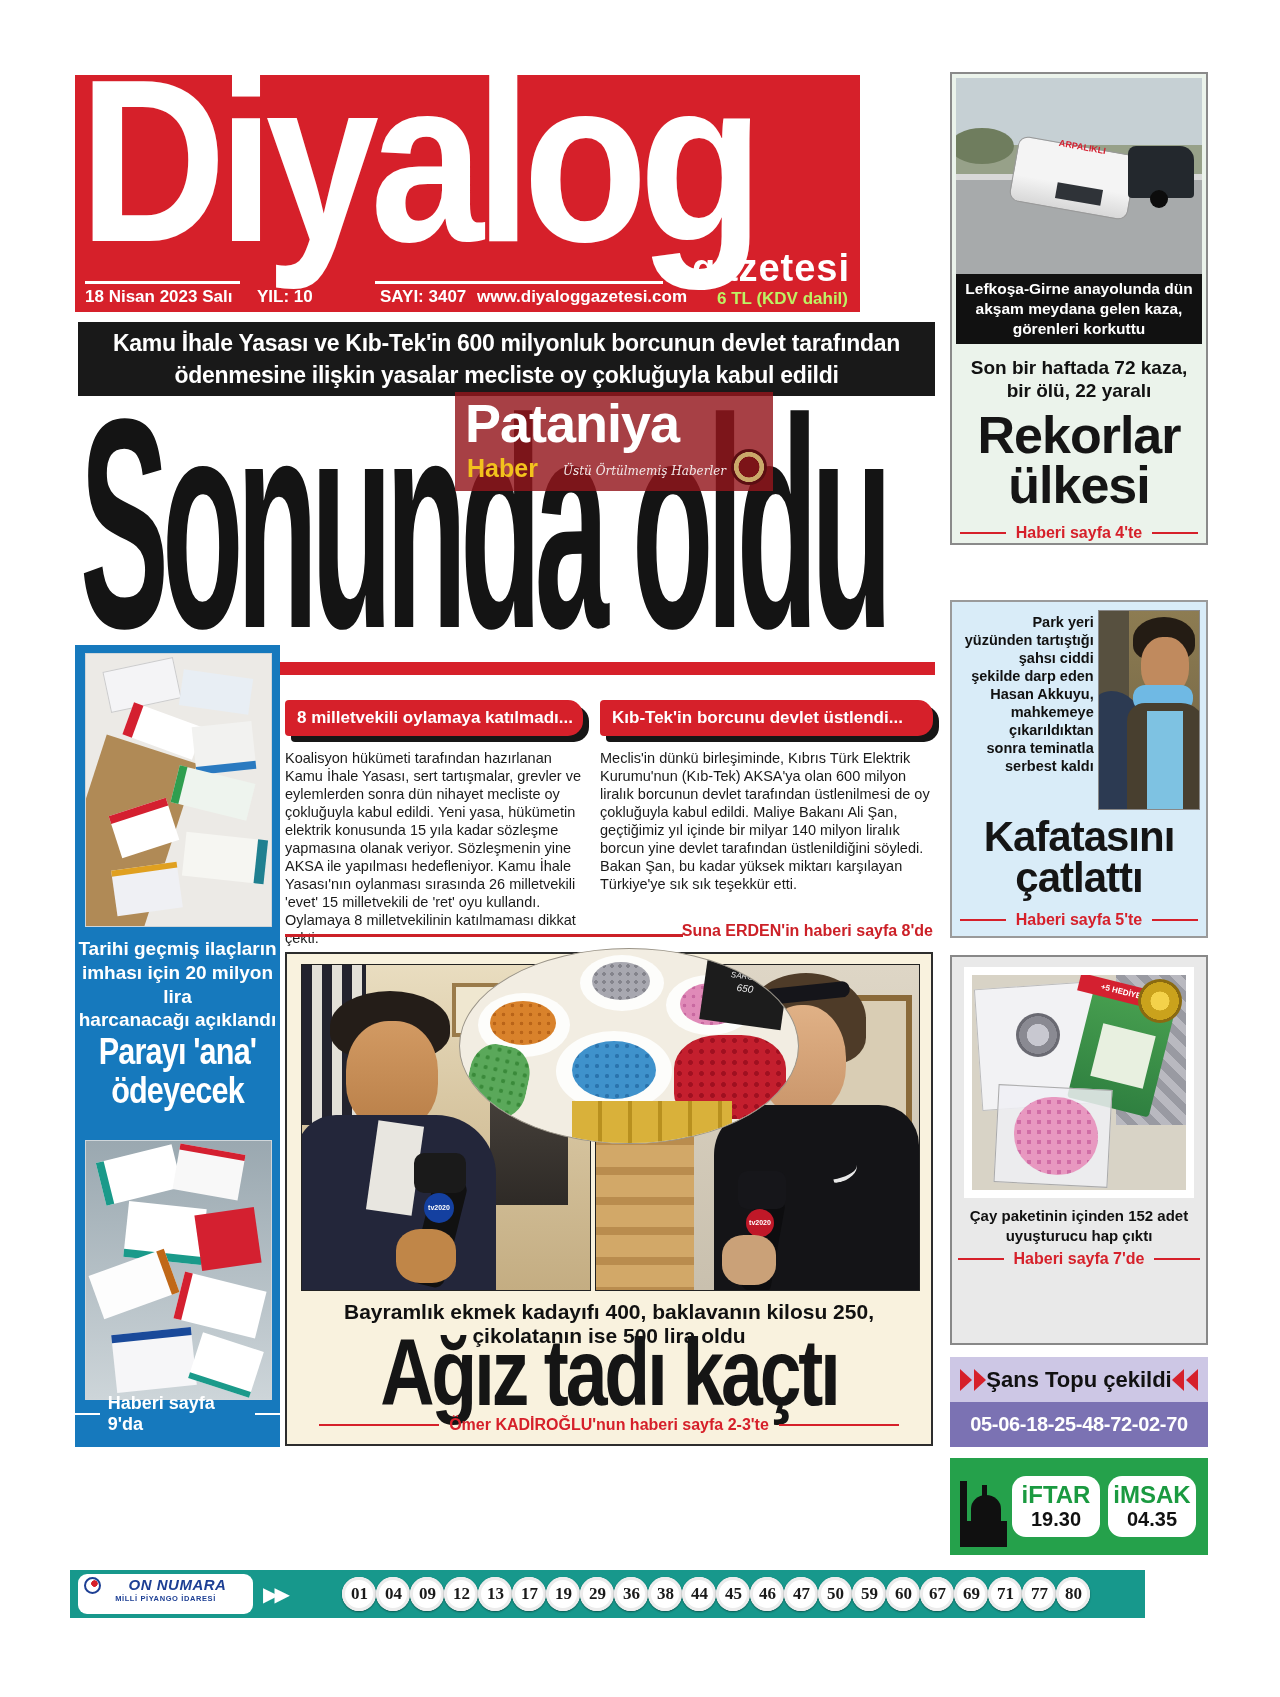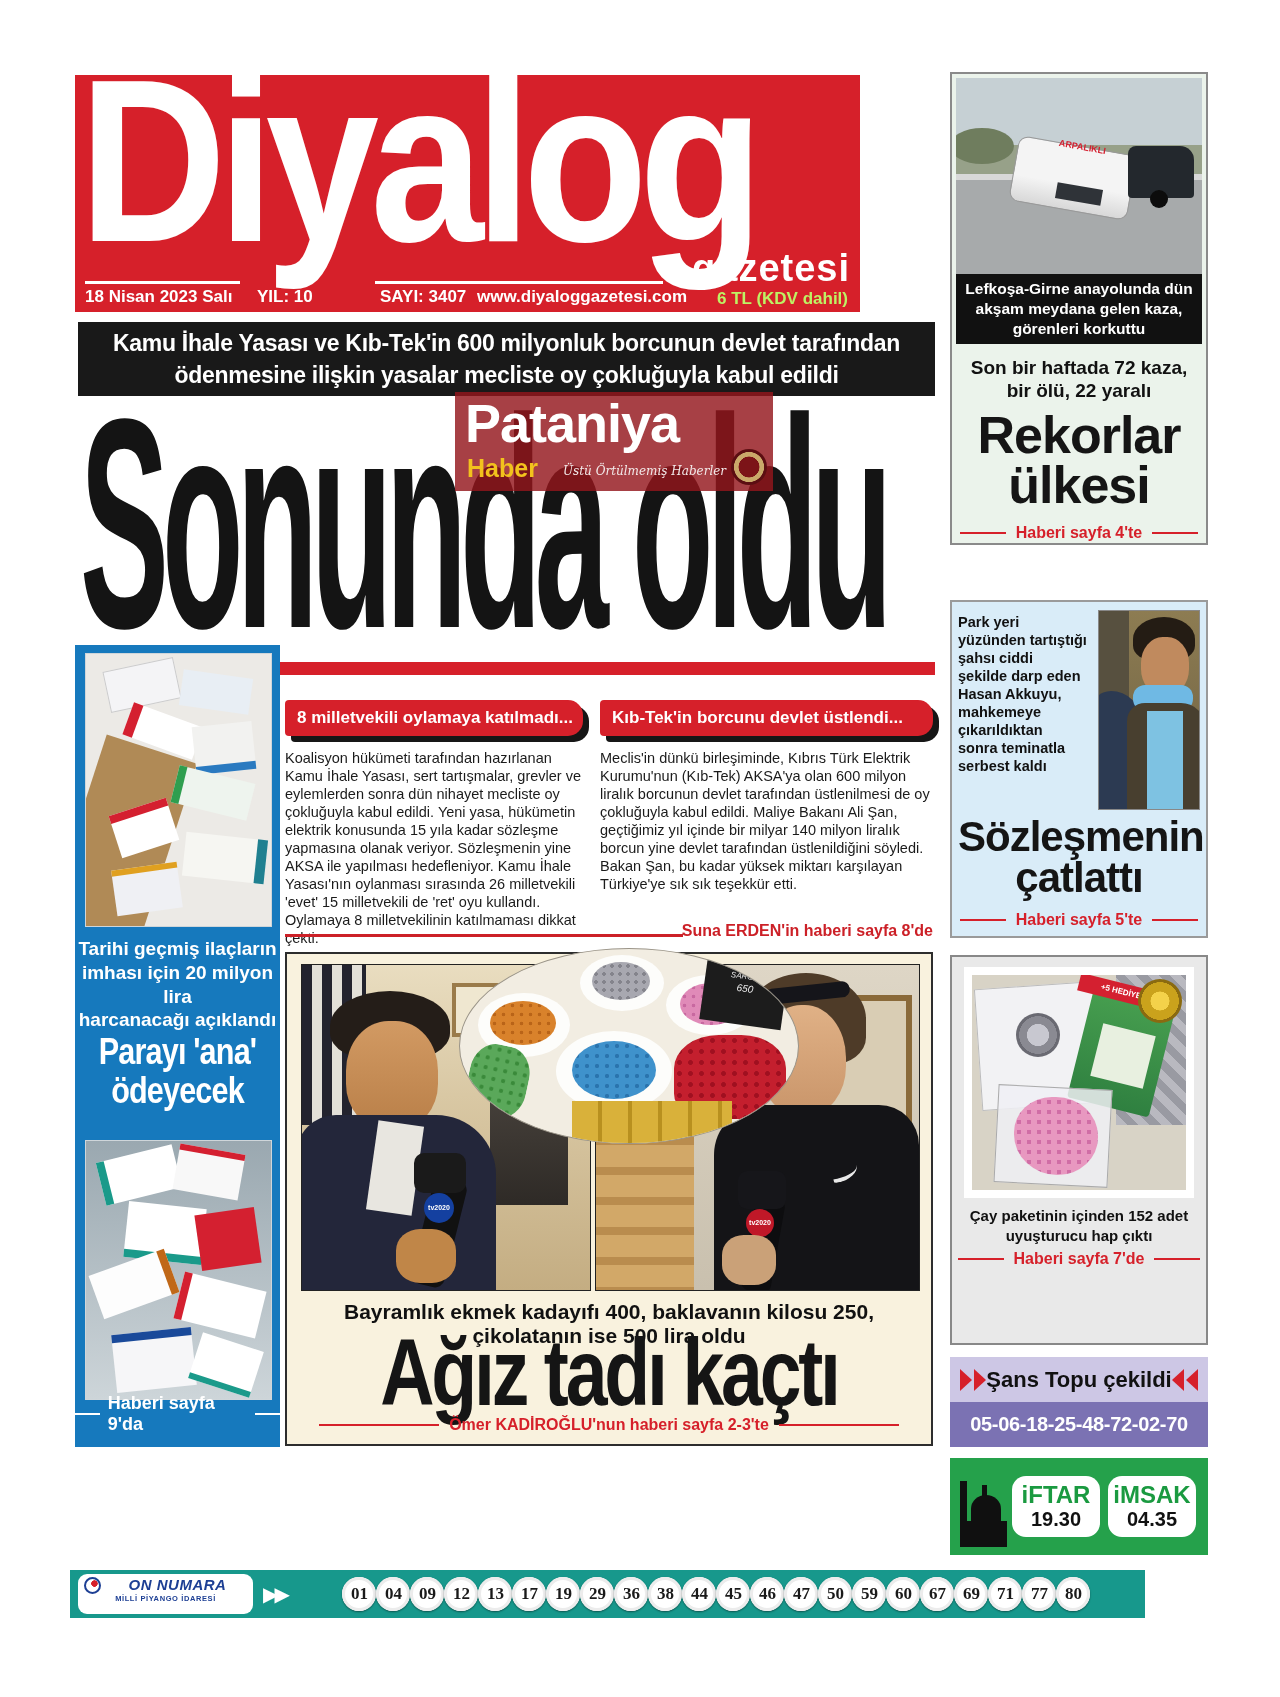--- a/index.html
+++ b/index.html
@@ -81,21 +81,21 @@
   .sbox1{top:72px;height:473px;background:#ebf3eb;border:2px solid #8a8a8a;padding:4px;}
   .sb1-photo{position:relative;width:100%;height:196px;overflow:hidden;
         background:linear-gradient(180deg,#c6d0d4 0 34%,#97a189 34% 52%,#a7aaab 52% 100%);}
   .sb1-caption{background:#111;color:#fff;font-weight:bold;font-size:15.5px;line-height:1.3;text-align:center;padding:5px 0;}
   .sb1-deck{font-weight:bold;font-size:19px;line-height:1.2;text-align:center;margin-top:13px;color:#111;}
   .sb1-headline{font-weight:bold;font-size:52px;line-height:.96;text-align:center;letter-spacing:-1px;margin-top:8px;color:#151515;}
   .sbox .red-footer{margin-top:13px;}
 
   .sbox2{top:600px;height:338px;background:#d9ecf8;border:2px solid #9a9a9a;padding:8px 6px;}
   .sb2-row{display:flex;}
-  .sb2-text{width:138px;font-weight:bold;font-size:14.5px;line-height:1.24;text-align:left;color:#111;margin-top:4px;}
+  .sb2-text{width:138px;font-weight:bold;font-size:14.5px;line-height:1.24;text-align:right;color:#111;margin-top:4px;}
   .sb2-photo{position:relative;width:102px;height:198px;margin-left:4px;overflow:hidden;border:1px solid #888;
         background:linear-gradient(180deg,#8d7c52,#6e6143);}
   .sb2-headline{font-weight:bold;font-size:42px;line-height:.98;text-align:center;letter-spacing:-1px;margin-top:6px;color:#151515;}
 
   .sbox3{top:955px;height:390px;background:#e9e9e9;border:2px solid #888;}
   .sb3-frame{margin:10px 12px 0 12px;background:#fff;padding:8px;height:215px;}
   .sb3-photo{position:relative;width:100%;height:100%;background:#d8d3c6;overflow:hidden;}
   .sb3-caption{font-weight:bold;font-size:15px;line-height:1.3;text-align:center;margin-top:8px;color:#111;}
   .sb3-headline{font-weight:bold;font-size:38px;text-align:center;letter-spacing:-1px;margin-top:2px;color:#151515;}
 
@@ -301,21 +301,21 @@
       <div class="sb2-photo">
         <span class="fg" style="left:0;top:0;width:30px;height:205px;background:#57503f;"></span>
         <span class="fg" style="left:-8px;top:80px;width:50px;height:125px;background:#2c3a52;border-radius:20px 30px 0 0;"></span>
         <span class="fg" style="left:34px;top:6px;width:62px;height:44px;background:#241c14;border-radius:50% 50% 35% 35%;"></span>
         <span class="fg" style="left:42px;top:26px;width:48px;height:58px;background:#c08a5e;border-radius:45%;"></span>
         <span class="fg" style="left:34px;top:74px;width:60px;height:26px;background:#6fb9e4;border-radius:12px;"></span>
         <span class="fg" style="left:28px;top:92px;width:78px;height:113px;background:#483f2f;border-radius:18px 24px 0 0;"></span>
         <span class="fg" style="left:48px;top:100px;width:36px;height:105px;background:#7ec2e2;"></span>
       </div>
     </div>
-    <div class="sb2-headline pre">Sözleşmenin
+    <div class="sb2-headline pre">Kafatasını
 çatlattı</div>
     <div class="red-footer">
       <span class="rule"></span>
       <span>Haberi sayfa 5'te</span>
       <span class="rule"></span>
     </div>
   </div>
 
   <div class="abs sbox sbox3">
     <div class="sb3-frame">

